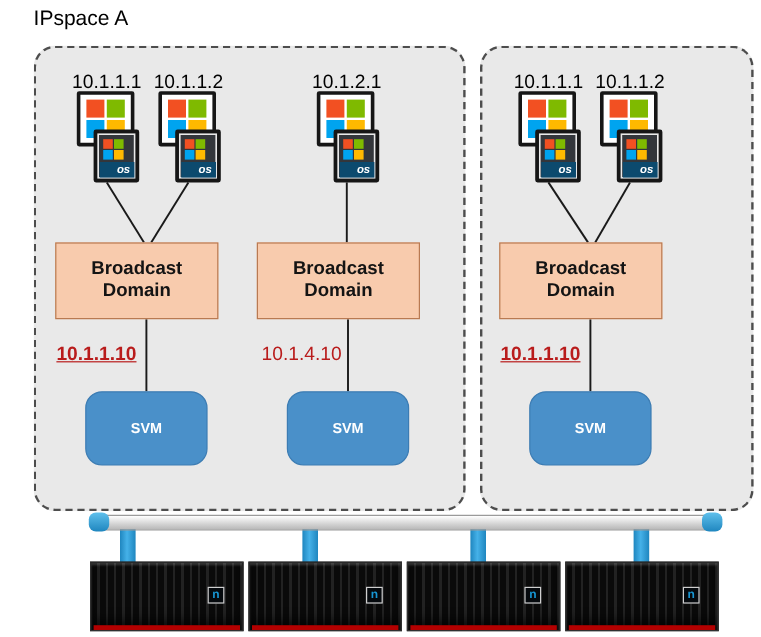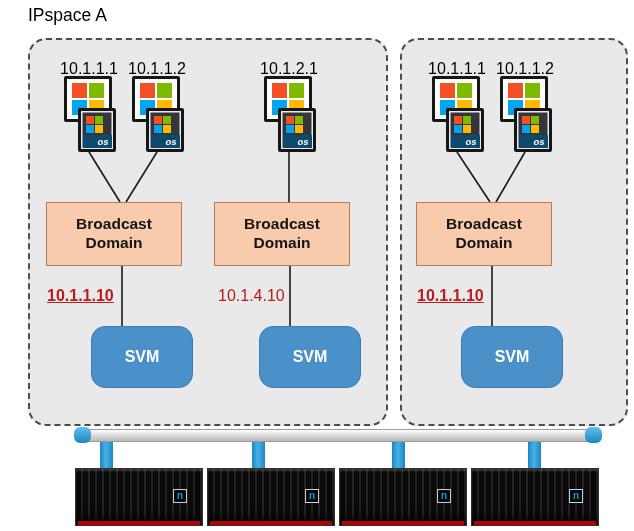--- a/index.html
+++ b/index.html
@@ -41,22 +41,22 @@
         border: 1.5px solid #b97a52; display: flex; align-items: center; justify-content: center;
         text-align: center; font-size: 15.5px; font-weight: 700; color: #141414; line-height: 1.2; }
   .bd span { width: 96px; display: inline-block; }
   #bd-a1{left:46px} #bd-a2{left:214px} #bd-b{left:416px}
 
   
   .svm-ip { position: absolute; top: 287px; font-size: 16px; color: #b91c1c; }
   .svm-ip.primary { font-weight: 700; text-decoration: underline; }
   #ip-a1{left:47px} #ip-a2{left:218px} #ip-b{left:417px}
   .svm { position: absolute; top: 326px; width: 102px; height: 62px; border-radius: 14px;
-         background: #4A90C9; border: 1px solid #3c7cb3; color: #fff; font-size: 16px; font-weight: 700;
-         display: flex; align-items: center; justify-content: center; margin-left: 20px; }
+         background: #4A90C9; border: 1px solid #3c7cb3; color: #fff; font-size: 12px; font-weight: 700;
+         display: flex; align-items: center; justify-content: center; }
   #svm-a1{left:71px} #svm-a2{left:239px} #svm-b{left:441px}
 
   
   .links { position: absolute; left: 0; top: 0; pointer-events: none; }
   .links line { stroke: #1a1a1a; stroke-width: 1.6; }
 
   
   .vlink { position: absolute; top: 434px; width: 13px; height: 36px; z-index: 1;
            background: linear-gradient(90deg,#1f86bf,#45b1e8 45%,#1f86bf); }
   #vlink-1{left:100px} #vlink-2{left:252px} #vlink-3{left:392px} #vlink-4{left:528px}

